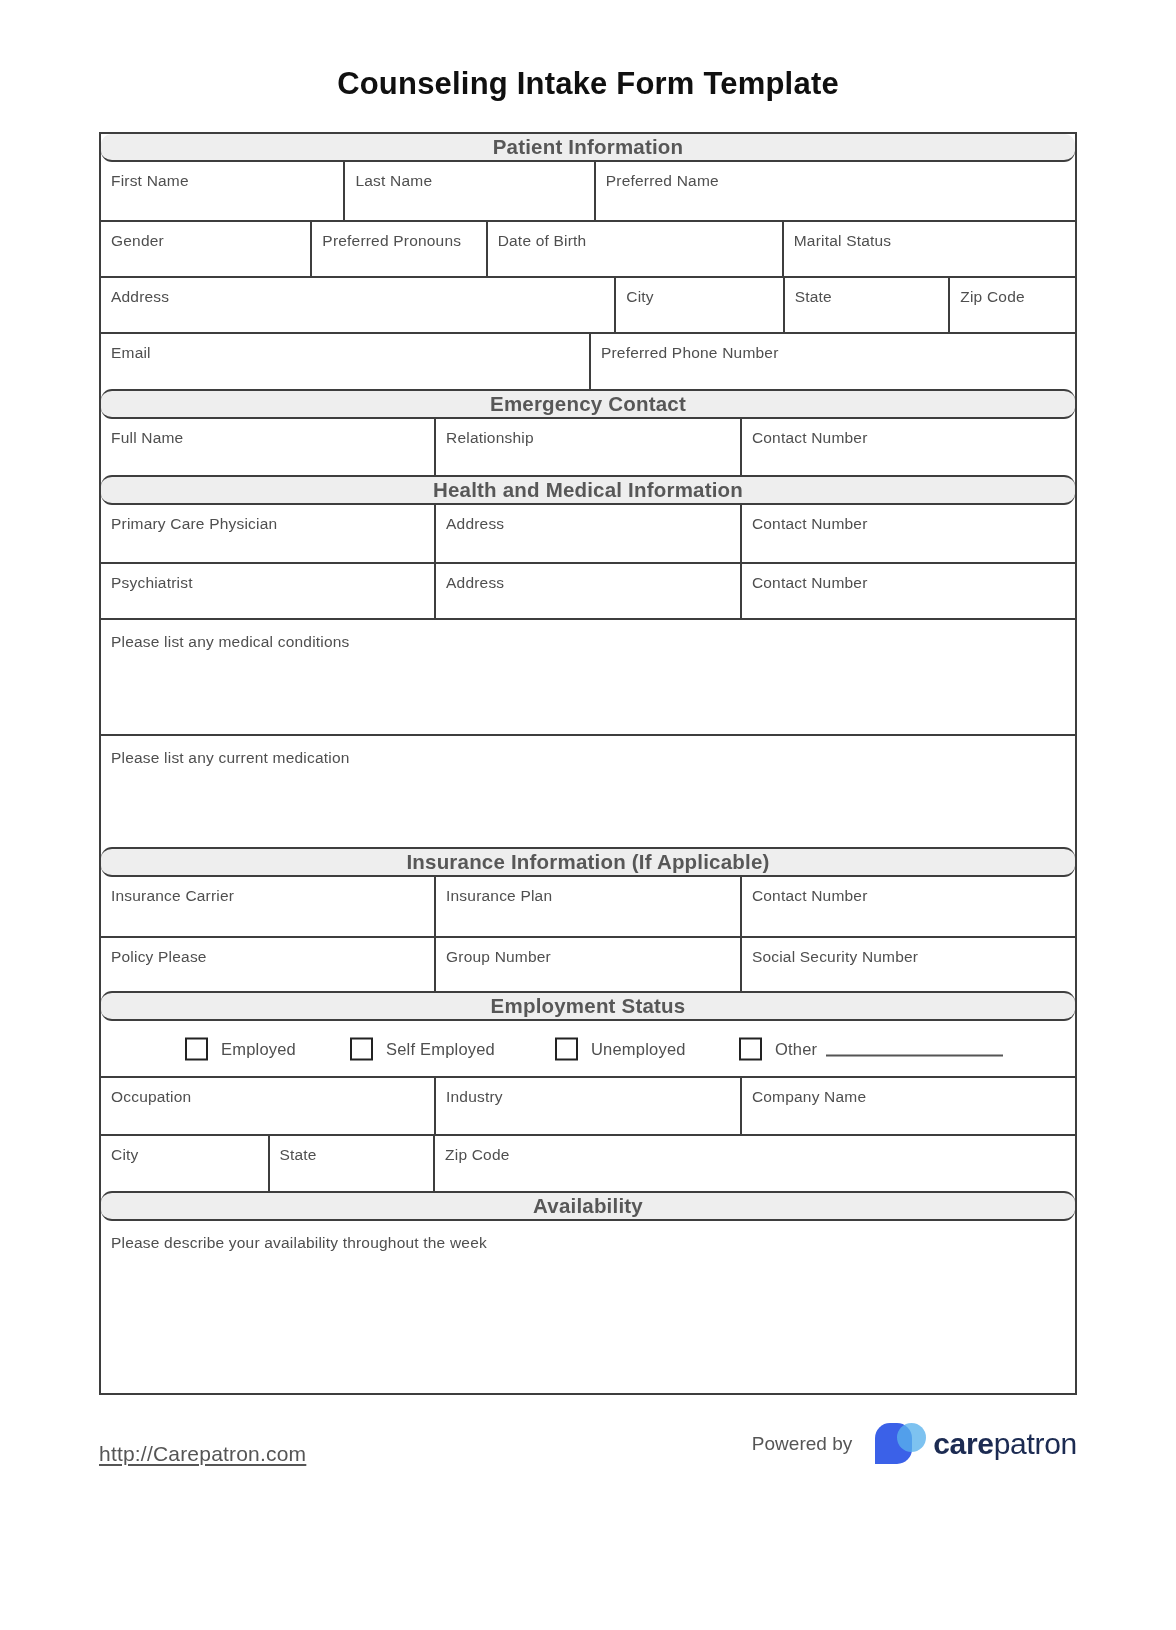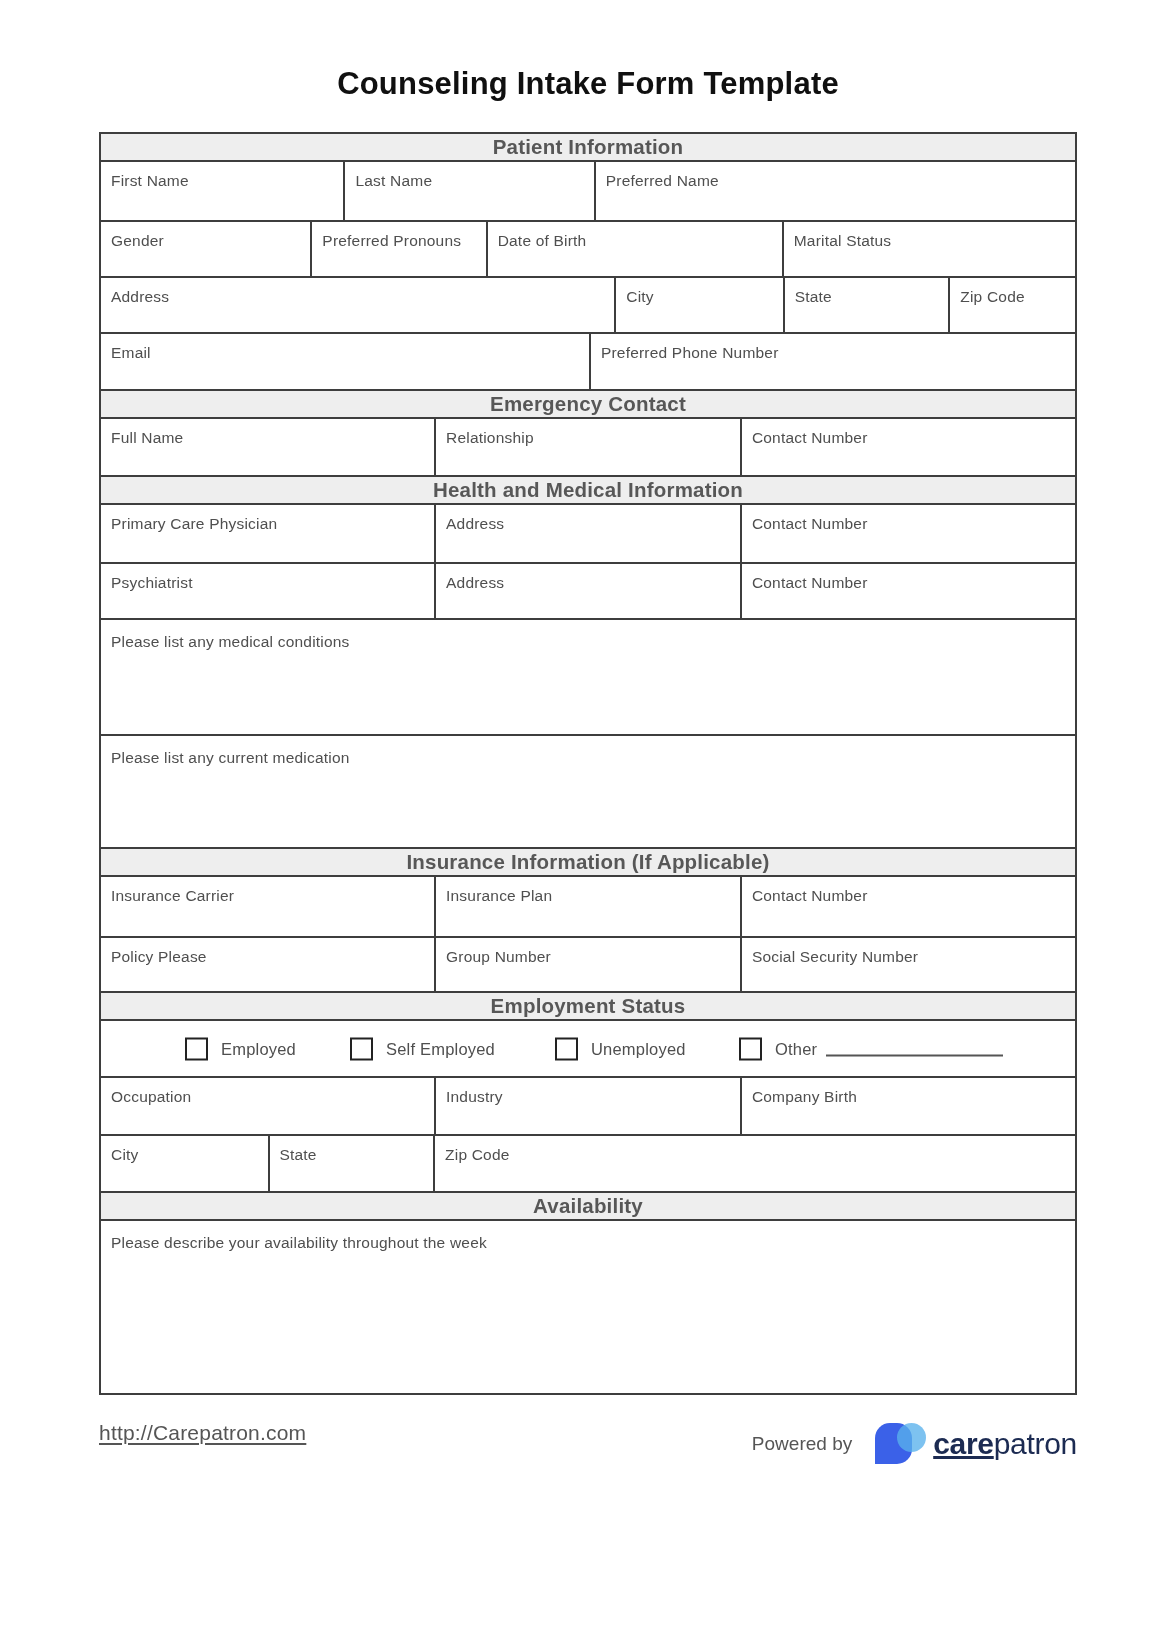--- a/index.html
+++ b/index.html
@@ -16,21 +16,21 @@
     font-size:31px;font-weight:bold;color:#101010;text-align:center;
     line-height:43px;letter-spacing:0.2px;
   }
   .form{
     width:978px;margin:27px auto 0 auto;border:2px solid var(--bd);
   }
   .band{
     height:30px;background:var(--band-bg);
     border-top:2px solid var(--bd);border-bottom:2px solid var(--bd);
     text-align:center;font-weight:bold;color:var(--band-text);
-    font-size:20.5px;line-height:26px;letter-spacing:0.2px;
+    font-size:20.5px;line-height:26px;letter-spacing:0.2px;border-radius:11px;
   }
   .band.first{border-top:none;height:28px;line-height:25px;}
   .row{display:flex;width:100%;}
   .row + .row{border-top:2px solid var(--bd);}
   .cell{border-right:2px solid var(--bd);}
   .cell:last-child{border-right:none;}
   .lbl{
     display:block;padding:9px 10px 0 10px;
     font-size:15.5px;color:var(--label);letter-spacing:0.2px;line-height:20px;
   }
@@ -55,31 +55,31 @@
     display:inline-block;flex:0 0 auto;margin-right:13px;
   }
   .cb-label{font-size:16.5px;color:var(--label);letter-spacing:0.2px;}
   .other-line{
     display:inline-block;width:177px;height:16px;
     border-bottom:2px solid #555555;margin-left:9px;
   }
   
   .footer{
     width:978px;margin:26px auto 8px auto;
-    display:flex;justify-content:space-between;align-items:flex-start;
+    display:flex;justify-content:space-between;align-items:flex-end;
   }
   .site-link{
     font-size:21px;color:#555555;text-decoration:underline;
     text-underline-offset:3px;letter-spacing:0.2px;cursor:pointer;
   }
   .powered{display:flex;align-items:center;}
   .powered-label{font-size:19px;color:#555555;margin-right:21px;}
   .logo-mark{margin-right:6px;display:block;}
   .brand{font-size:30px;color:var(--navy);letter-spacing:-0.3px;line-height:1;}
-  .brand b{font-weight:bold;text-decoration:underline;}
+  .brand b{font-weight:bold;}
 </style>
 </head>
 <body>
 
 <div class="page">
 
   <h1 class="title">Counseling Intake Form Template</h1>
 
   <div class="form">
 
@@ -237,21 +237,21 @@
     </div>
 
     <div class="row r3 h58">
       <div class="cell c1">
           <span class="lbl">Occupation</span>
         </div>
       <div class="cell c2">
           <span class="lbl">Industry</span>
         </div>
       <div class="cell c3">
-          <span class="lbl">Company Birth</span>
+          <span class="lbl">Company Name</span>
         </div>
     </div>
 
     <div class="row rC h57">
       <div class="cell c2">
           <span class="lbl">City</span>
         </div>
       <div class="cell c3">
           <span class="lbl">State</span>
         </div>

